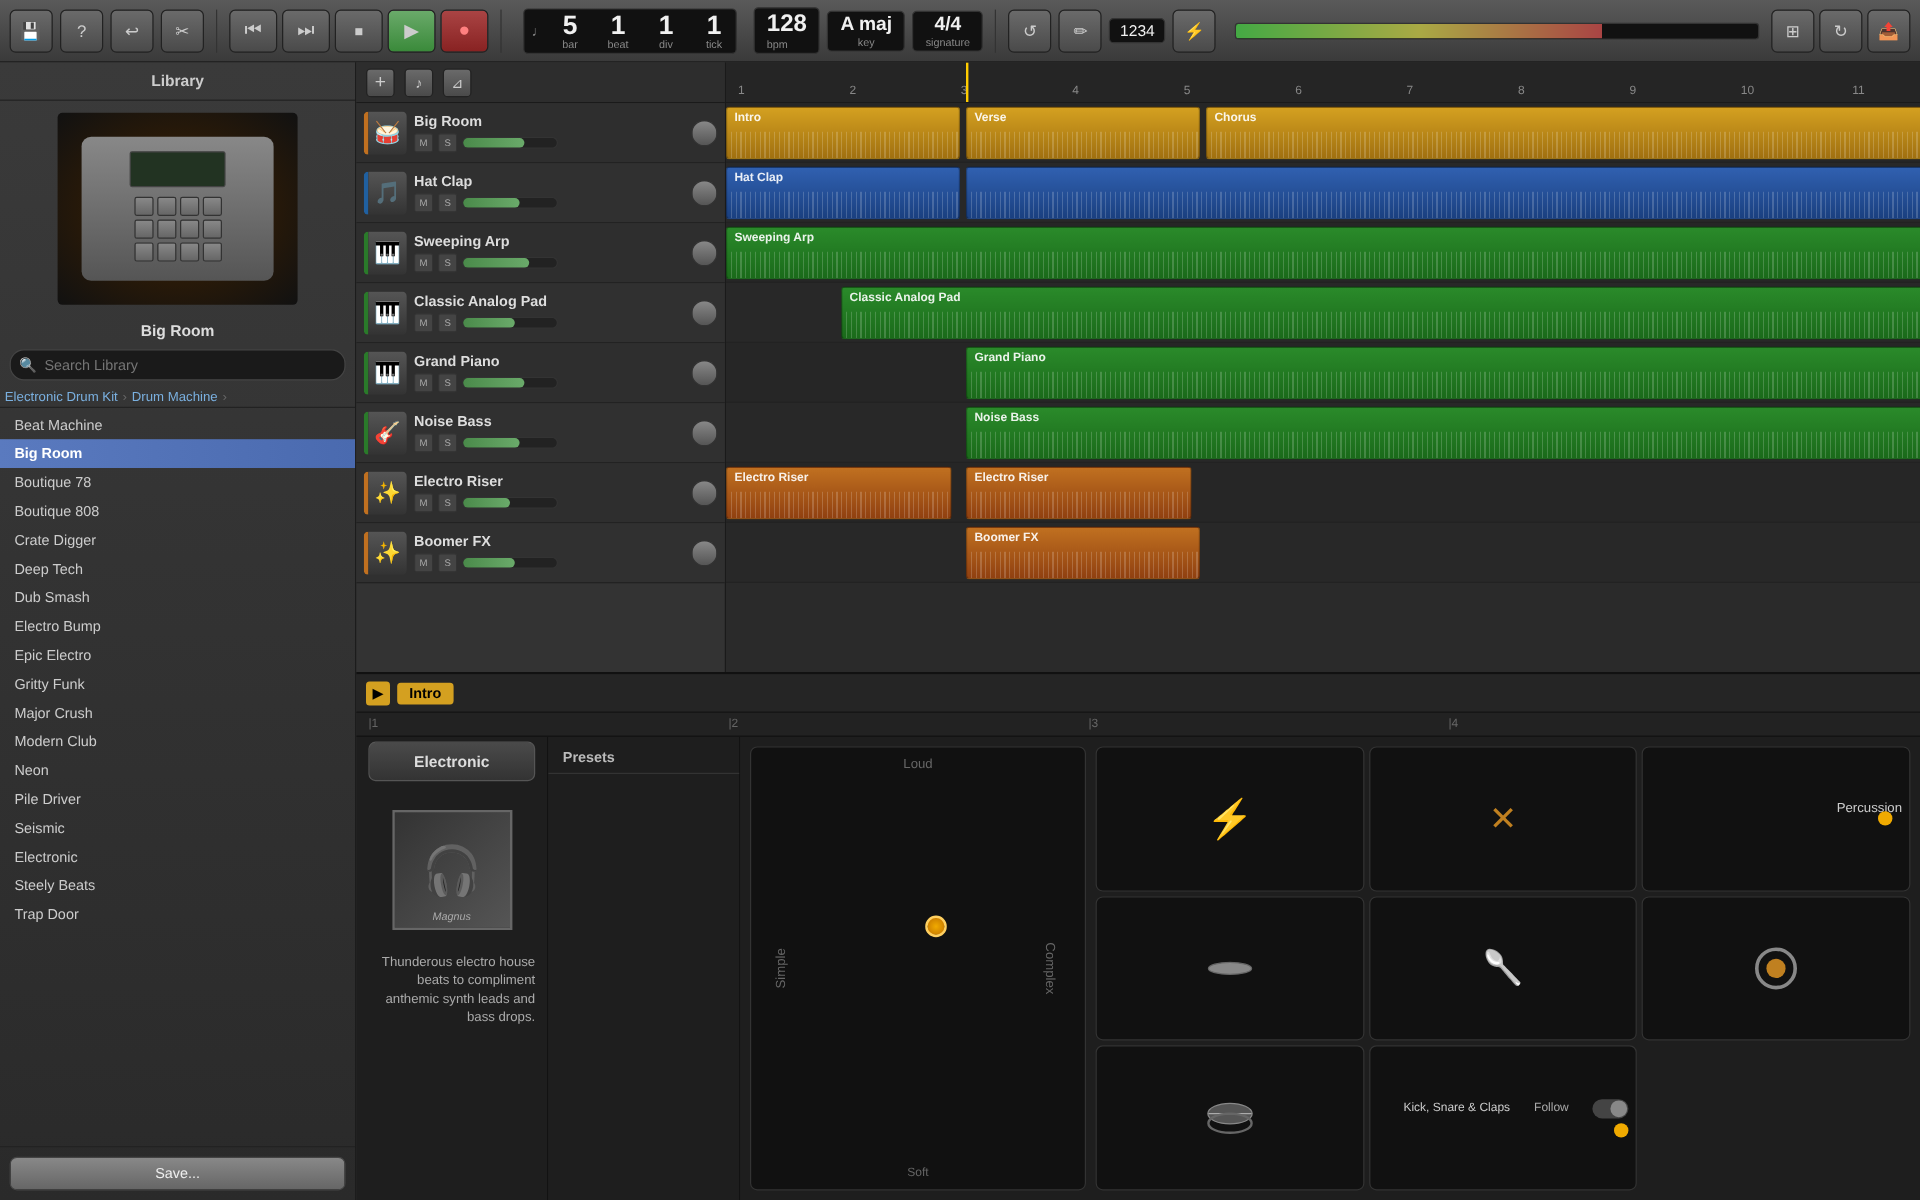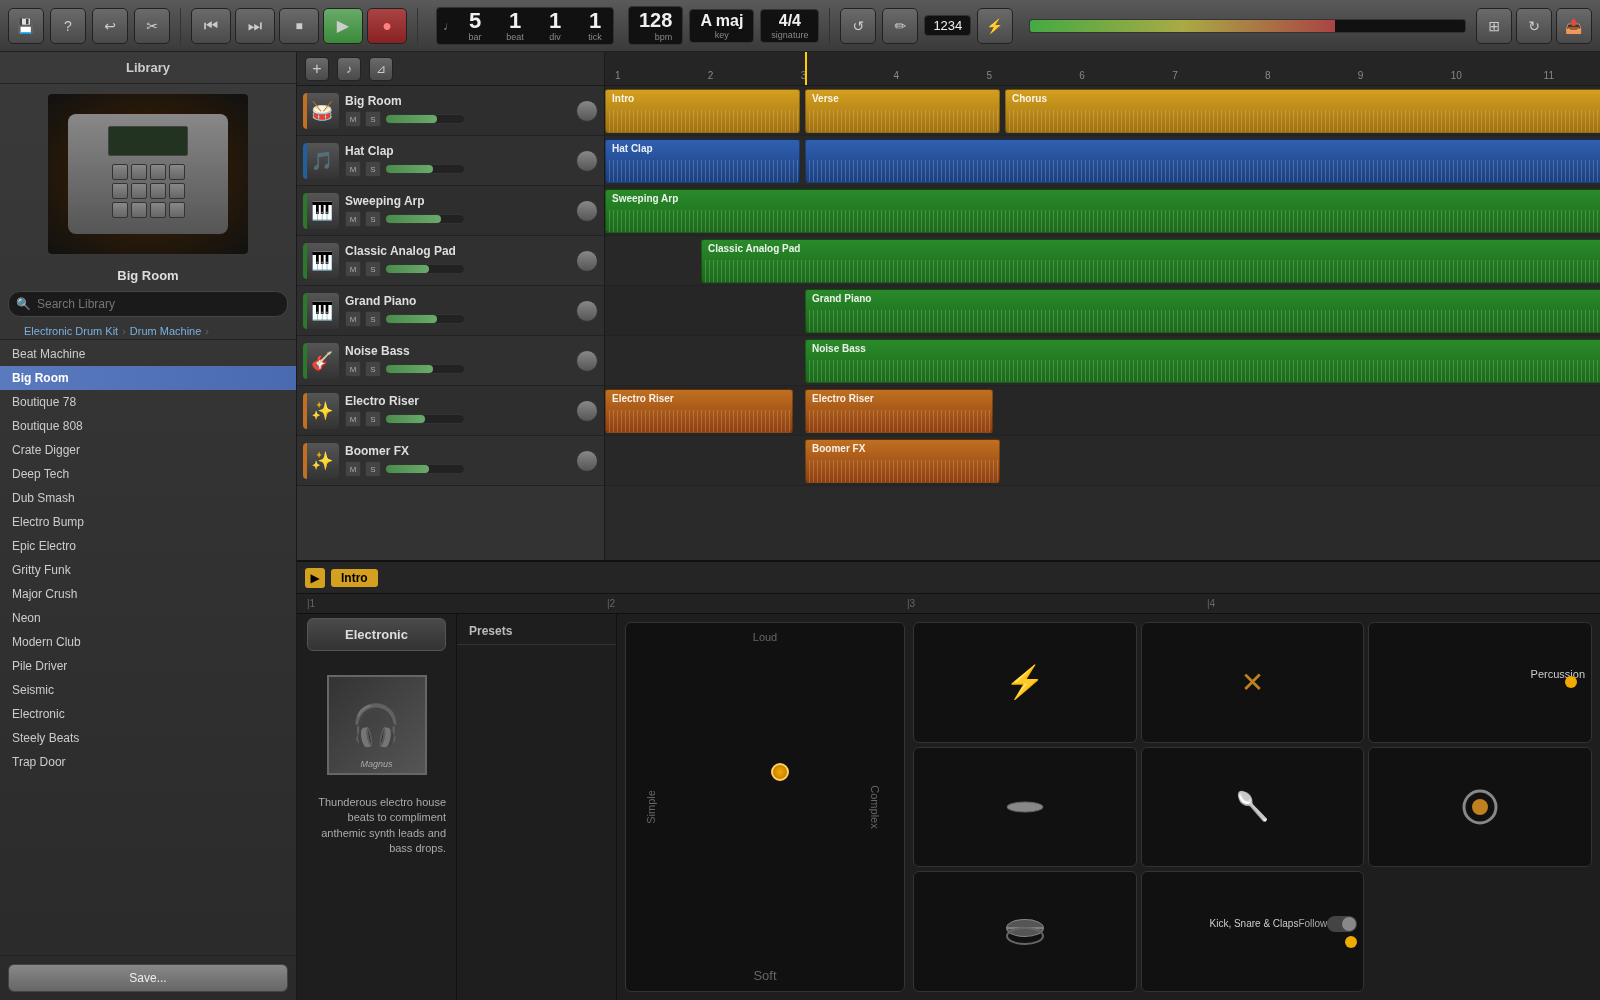--- a/index.html
+++ b/index.html
@@ -66,21 +66,21 @@
     }
     .time-val { color: #f0f0f0; font-size: 22px; font-weight: bold; line-height: 1; }
     .time-label { color: #888; font-size: 9px; }
     .time-sep { color: #555; font-size: 20px; }
 
     .bpm-display {
       background: #111;
       border: 1px solid #333;
       border-radius: 4px;
       padding: 2px 10px;
-      text-align: right;
+      text-align: left;
     }
     .bpm-val { color: #f0f0f0; font-size: 20px; font-weight: bold; }
     .bpm-label { color: #888; font-size: 9px; }
 
     .key-display {
       background: #111;
       border: 1px solid #333;
       border-radius: 4px;
       padding: 2px 10px;
       text-align: center;
@@ -189,21 +189,21 @@
       padding: 5px 10px 5px 28px;
       color: #ccc;
       font-size: 12px;
       outline: none;
     }
     .search-icon-wrap {
       position: absolute; left: 8px; top: 50%; transform: translateY(-50%);
       color: #888; font-size: 12px;
     }
     .breadcrumb {
-      padding: 2px 24px;
+      padding: 2px 4px;
       color: #aaa;
       font-size: 11px;
       display: flex; gap: 4px; 
       border-bottom: 1px solid #222;
     }
     .breadcrumb-sep { color: #666; }
     .library-list {
       flex: 1;
       overflow-y: auto;
       padding: 2px 0;
@@ -485,21 +485,21 @@
       border: 1px solid #333;
       border-radius: 6px;
       position: relative;
     }
     .xy-label-top {
       position: absolute; top: 8px; left: 50%; transform: translateX(-50%);
       color: #666; font-size: 11px;
     }
     .xy-label-bottom {
       position: absolute; bottom: 8px; left: 50%; transform: translateX(-50%);
-      color: #666; font-size: 13px;
+      color: #666; font-size: 10px;
     }
     .xy-label-left {
       position: absolute; left: 8px; top: 50%; transform: translateY(-50%) rotate(-90deg);
       color: #666; font-size: 11px;
     }
     .xy-label-right {
       position: absolute; right: 8px; top: 50%; transform: translateY(-50%) rotate(90deg);
       color: #666; font-size: 11px;
     }
     .xy-dot {
@@ -715,22 +715,22 @@
         <div class="library-item selected">Big Room</div>
         <div class="library-item">Boutique 78</div>
         <div class="library-item">Boutique 808</div>
         <div class="library-item">Crate Digger</div>
         <div class="library-item">Deep Tech</div>
         <div class="library-item">Dub Smash</div>
         <div class="library-item">Electro Bump</div>
         <div class="library-item">Epic Electro</div>
         <div class="library-item">Gritty Funk</div>
         <div class="library-item">Major Crush</div>
+        <div class="library-item">Modern Club</div>
         <div class="library-item">Neon</div>
-        <div class="library-item">Modern Club</div>
         <div class="library-item">Pile Driver</div>
         <div class="library-item">Seismic</div>
         <div class="library-item">Electronic</div>
         <div class="library-item">Steely Beats</div>
         <div class="library-item">Trap Door</div>
       </div>
 
     <div class="library-footer">
       <div class="save-btn">
         <span>Save...</span>
@@ -1032,21 +1032,21 @@
             <div class="instrument-cell">
               <svg width="44" height="28" viewBox="0 0 44 28">
                 <ellipse cx="22" cy="10" rx="18" ry="8" fill="none" stroke="#888" stroke-width="2"></ellipse>
                 <ellipse cx="22" cy="10" rx="18" ry="8" fill="#555"></ellipse>
                 <line x1="4" y1="10" x2="40" y2="10" stroke="#aaa" stroke-width="1"></line>
                 <ellipse cx="22" cy="18" rx="18" ry="8" fill="none" stroke="#666" stroke-width="2"></ellipse>
               </svg>
             </div>
             <div class="instrument-cell">
               <div style="display:flex;flex-direction:column;align-items:flex-end;width:100%;padding:6px;">
-                <div style="display:flex;align-items:center;gap:0;justify-content:flex-end;">
+                <div style="display:flex;align-items:center;gap:20px;justify-content:flex-end;">
                   <span style="color:#ccc;font-size:10px;text-align:right;">Kick, Snare &amp; Claps</span>
                   <span style="color:#aaa;font-size:10px;">Follow</span>
                   <div class="toggle-btn">
                     <div class="toggle-knob"></div>
                   </div>
                 </div>
                 <div style="width:12px;height:12px;background:#f0aa00;border-radius:50%;margin-top:4px;"></div>
               </div>
             </div>
           </div>

